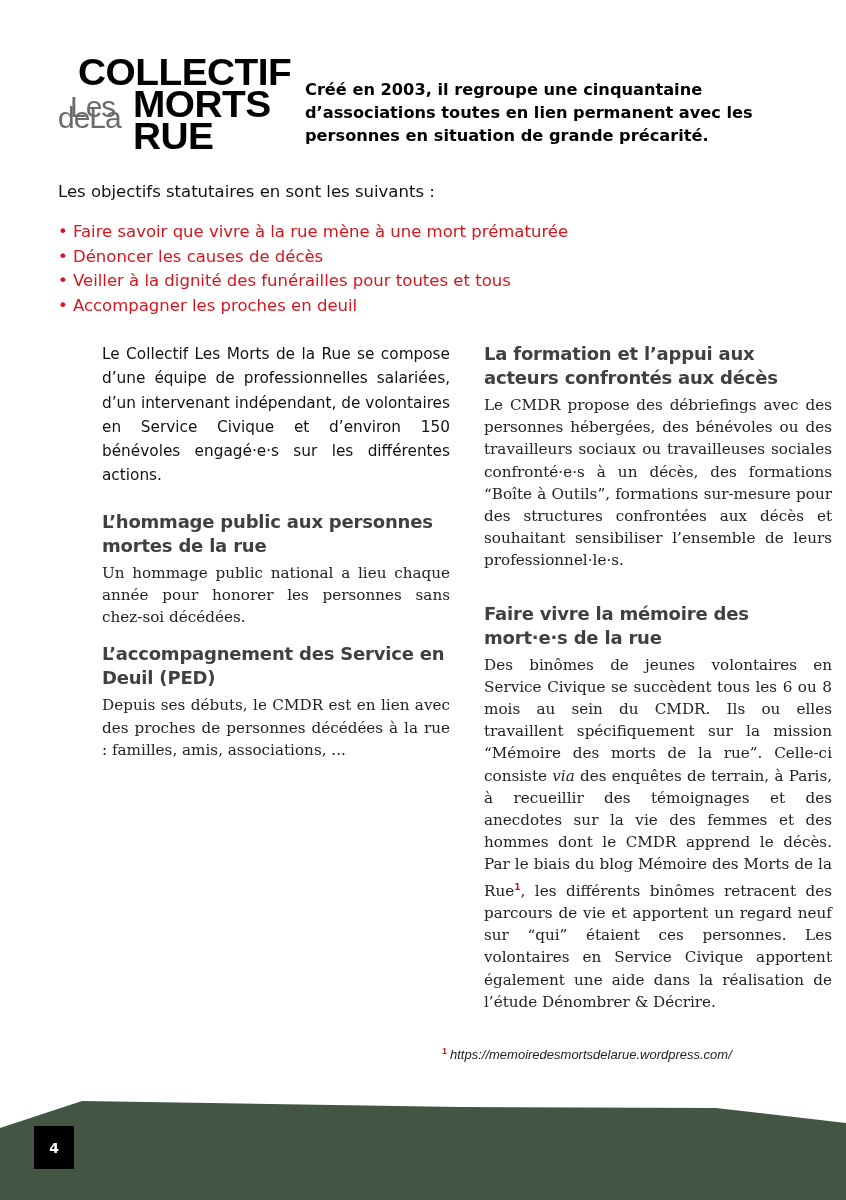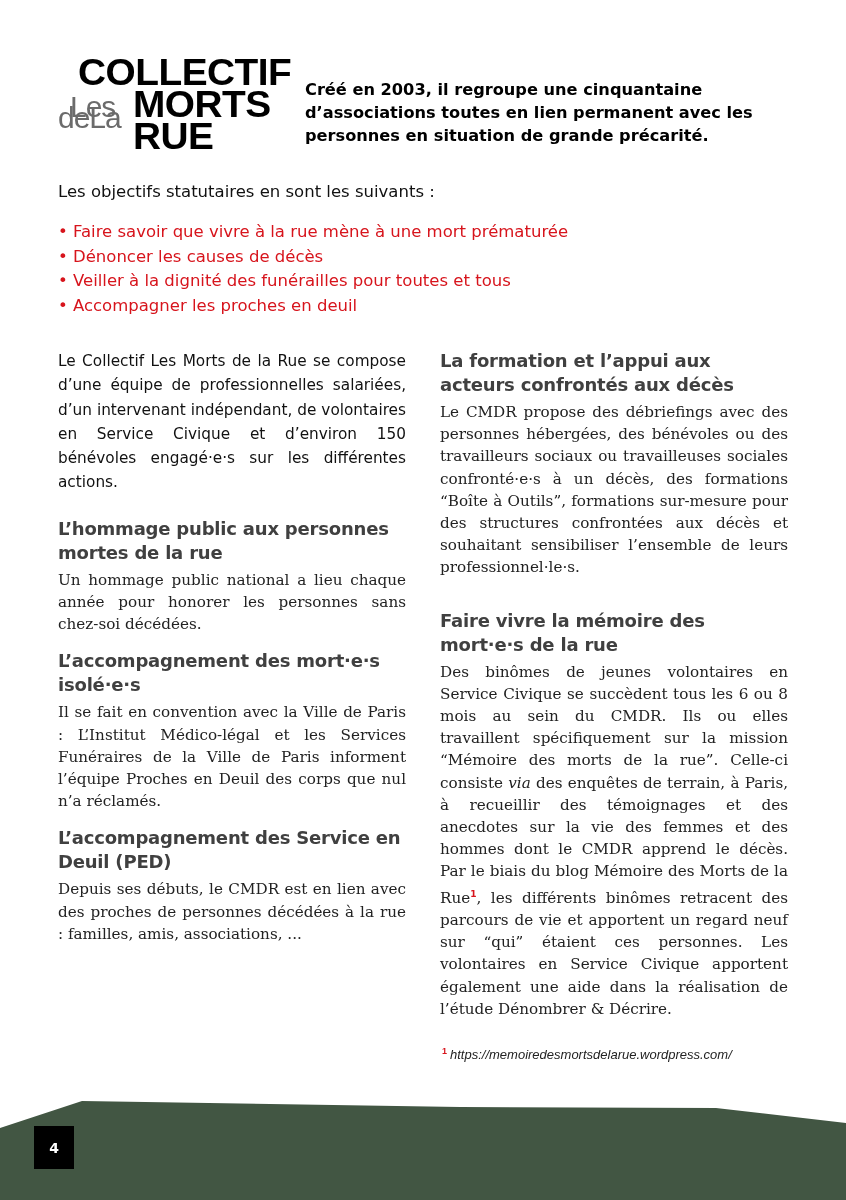--- a/index.html
+++ b/index.html
@@ -25,21 +25,21 @@
   .objectives { position: absolute; left: 58px; top: 180px; width: 700px; }
   .objectives .intro {
     font-family: "DejaVu Sans", sans-serif; font-size: 16.5px; line-height: 24px;
     color: #111; margin: 0 0 16px 0;
   }
   .objectives ul { list-style: none; margin: 0; padding: 0; }
   .objectives li {
     font-family: "DejaVu Sans", sans-serif; font-size: 16.5px; line-height: 24.5px;
     color: #d7141c;
   }
-  .col { position: absolute; top: 349px; width: 348px; }
+  .col { position: absolute; top: 342px; width: 348px; margin-left: 44px; }
   .col.left { left: 58px; }
   .col.right { left: 440px; }
   .lead {
     font-family: "DejaVu Sans", sans-serif; font-size: 15.3px; line-height: 24.3px;
     color: #111; text-align: justify; margin: 0 0 22px 0;
   }
   h2 {
     font-family: "DejaVu Sans", sans-serif; font-weight: bold; font-size: 18px;
     line-height: 24px; color: #404040; margin: 0 0 4px 0; letter-spacing: -0.2px;
   }
@@ -84,24 +84,20 @@
 </div>
 
 <div class="col left">
   <p class="lead">Le Collectif Les Morts de la Rue se compose d’une équipe de professionnelles salariées, d’un intervenant indépendant, de volontaires en Service Civique et d’environ 150 bénévoles engagé·e·s sur les différentes actions.</p>
 
   <div>
     <h2>L’hommage public aux personnes mortes de la rue</h2>
     <p class="body">Un hommage public national a lieu chaque année pour honorer les personnes sans chez-soi décédées.</p>
   </div>
 
-  <div style="margin-top:14px;">
-    <h2>L’accompagnement des mort·e·s isolé·e·s</h2>
-    <p class="body">Il se fait en convention avec la Ville de Paris : L’Institut Médico-légal et les Services Funéraires de la Ville de Paris informent l’équipe Proches en Deuil des corps que nul n’a réclamés.</p>
-  </div>
 
   <div style="margin-top:14px;">
     <h2>L’accompagnement des Service en Deuil (PED)</h2>
     <p class="body">Depuis ses débuts, le CMDR est en lien avec des proches de personnes décédées à la rue : familles, amis, associations, ...</p>
   </div>
 </div>
 
 <div class="col right">
   <div>
     <h2>La formation et l’appui aux acteurs confrontés aux décès</h2>

